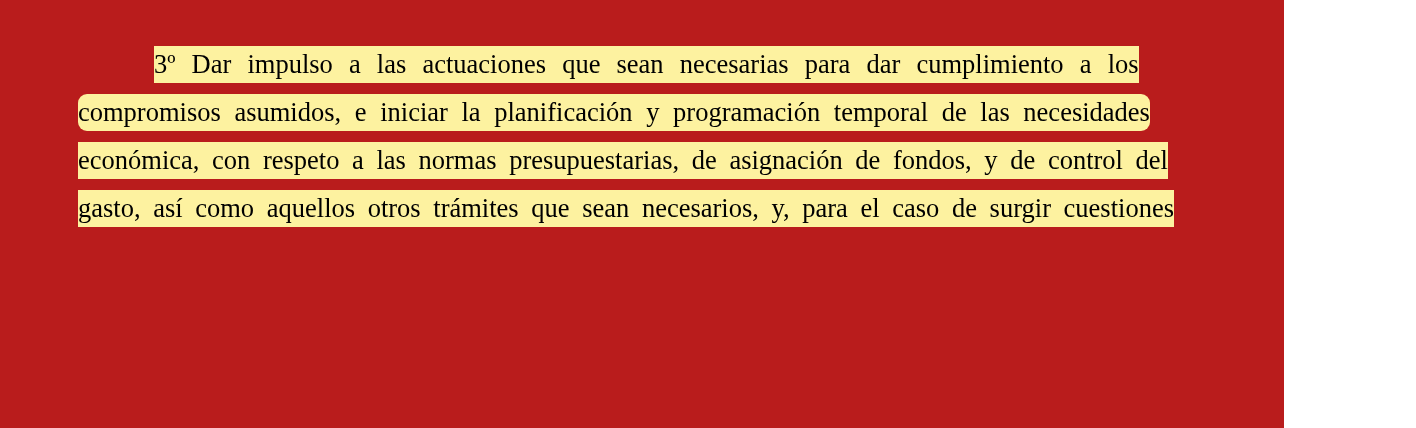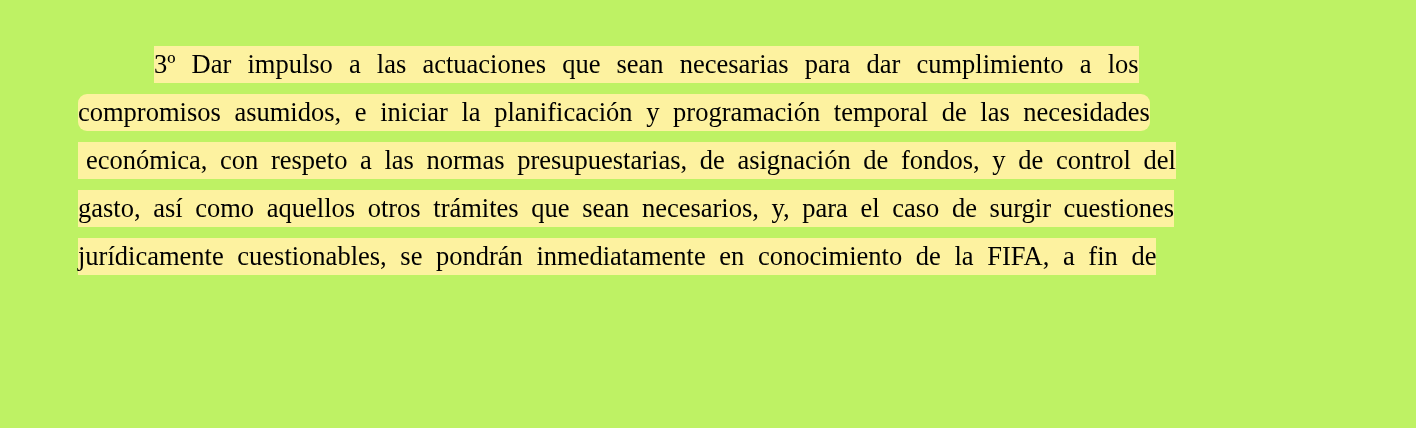--- a/index.html
+++ b/index.html
@@ -8,23 +8,23 @@
     background: #ffffff;
   }
   body {
     width: 1416px;
     height: 428px;
     overflow: hidden;
     font-family: "Liberation Serif", "DejaVu Serif", serif;
   }
   .page {
     position: relative;
-    width: 1416px;
+    width: 1284px;
     height: 428px;
-    background: #bef264;
+    background: #b91c1c;
   }
   .paragraph-block {
     position: absolute;
     left: 78px;
     top: 40px;
     width: 1240px;
   }
   .para-line {
     font-size: 26.5px;
     line-height: 48px;
@@ -38,29 +38,28 @@
     background-color: #fdf2a0;
     box-decoration-break: clone;
     -webkit-box-decoration-break: clone;
     padding: 3px 0 4px 0;
   }
   
   .line-1 { padding-left: 76px; }
   .line-1 .hl { word-spacing: 9.5px; }
   .line-2 .hl { word-spacing: 7.0px; border-radius: 9px; }
   .line-3 .hl { word-spacing: 8.5px; }
-  .line-4 .hl { word-spacing: 6.0px; padding-left: 8px; }
+  .line-4 .hl { word-spacing: 6.0px; }
   .line-5 .hl { word-spacing: 6.0px; }
   .line-6 .hl { word-spacing: 7.0px; }
   .line-7 .hl { word-spacing: 0px; }
 </style>
 </head>
 <body>
 
 <div class="page">
   <div class="paragraph-block">
     <p class="para-line line-1"><span class="hl">3º Dar impulso a las actuaciones que sean necesarias para dar cumplimiento a los</span></p>
     <p class="para-line line-2"><span class="hl">compromisos asumidos, e iniciar la planificación y programación temporal de las necesidades</span></p>
     <p class="para-line line-4"><span class="hl">económica, con respeto a las normas presupuestarias, de asignación de fondos, y de control del</span></p>
     <p class="para-line line-5"><span class="hl">gasto, así como aquellos otros trámites que sean necesarios, y, para el caso de surgir cuestiones</span></p>
-    <p class="para-line line-6"><span class="hl">jurídicamente cuestionables, se pondrán inmediatamente en conocimiento de la FIFA, a fin de</span></p>
   </div>
 </div>
 
 </body></html>

